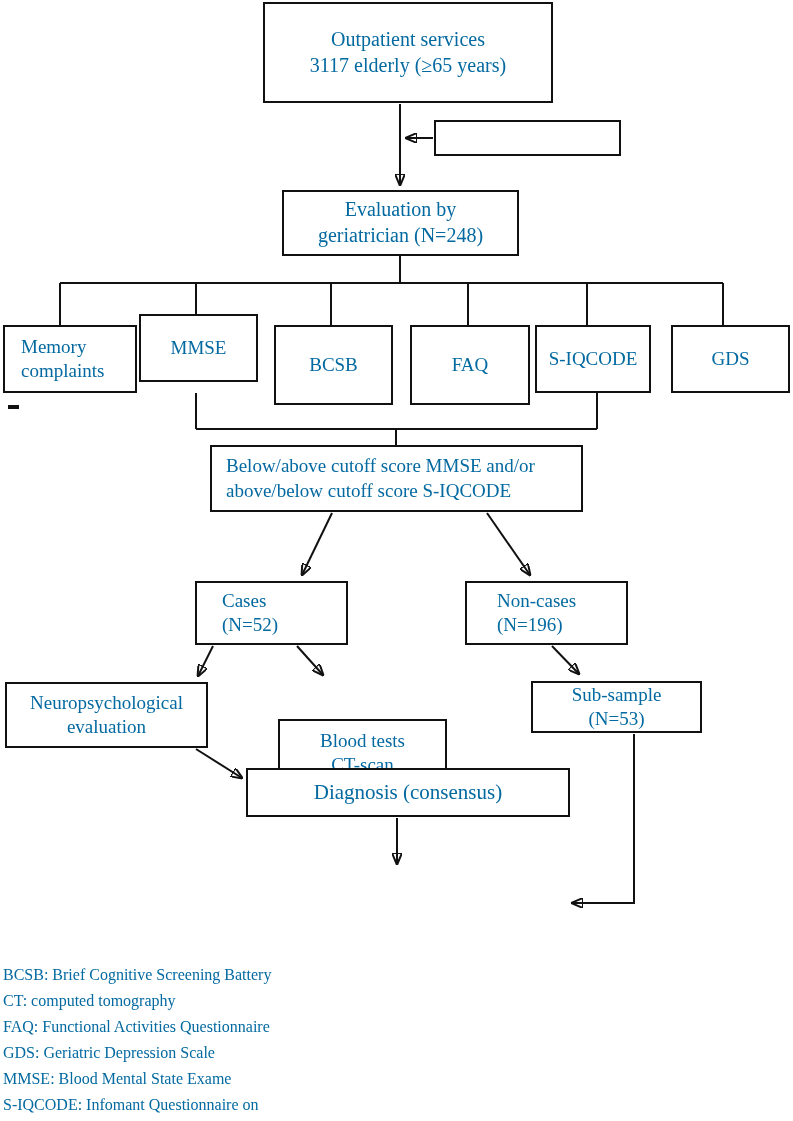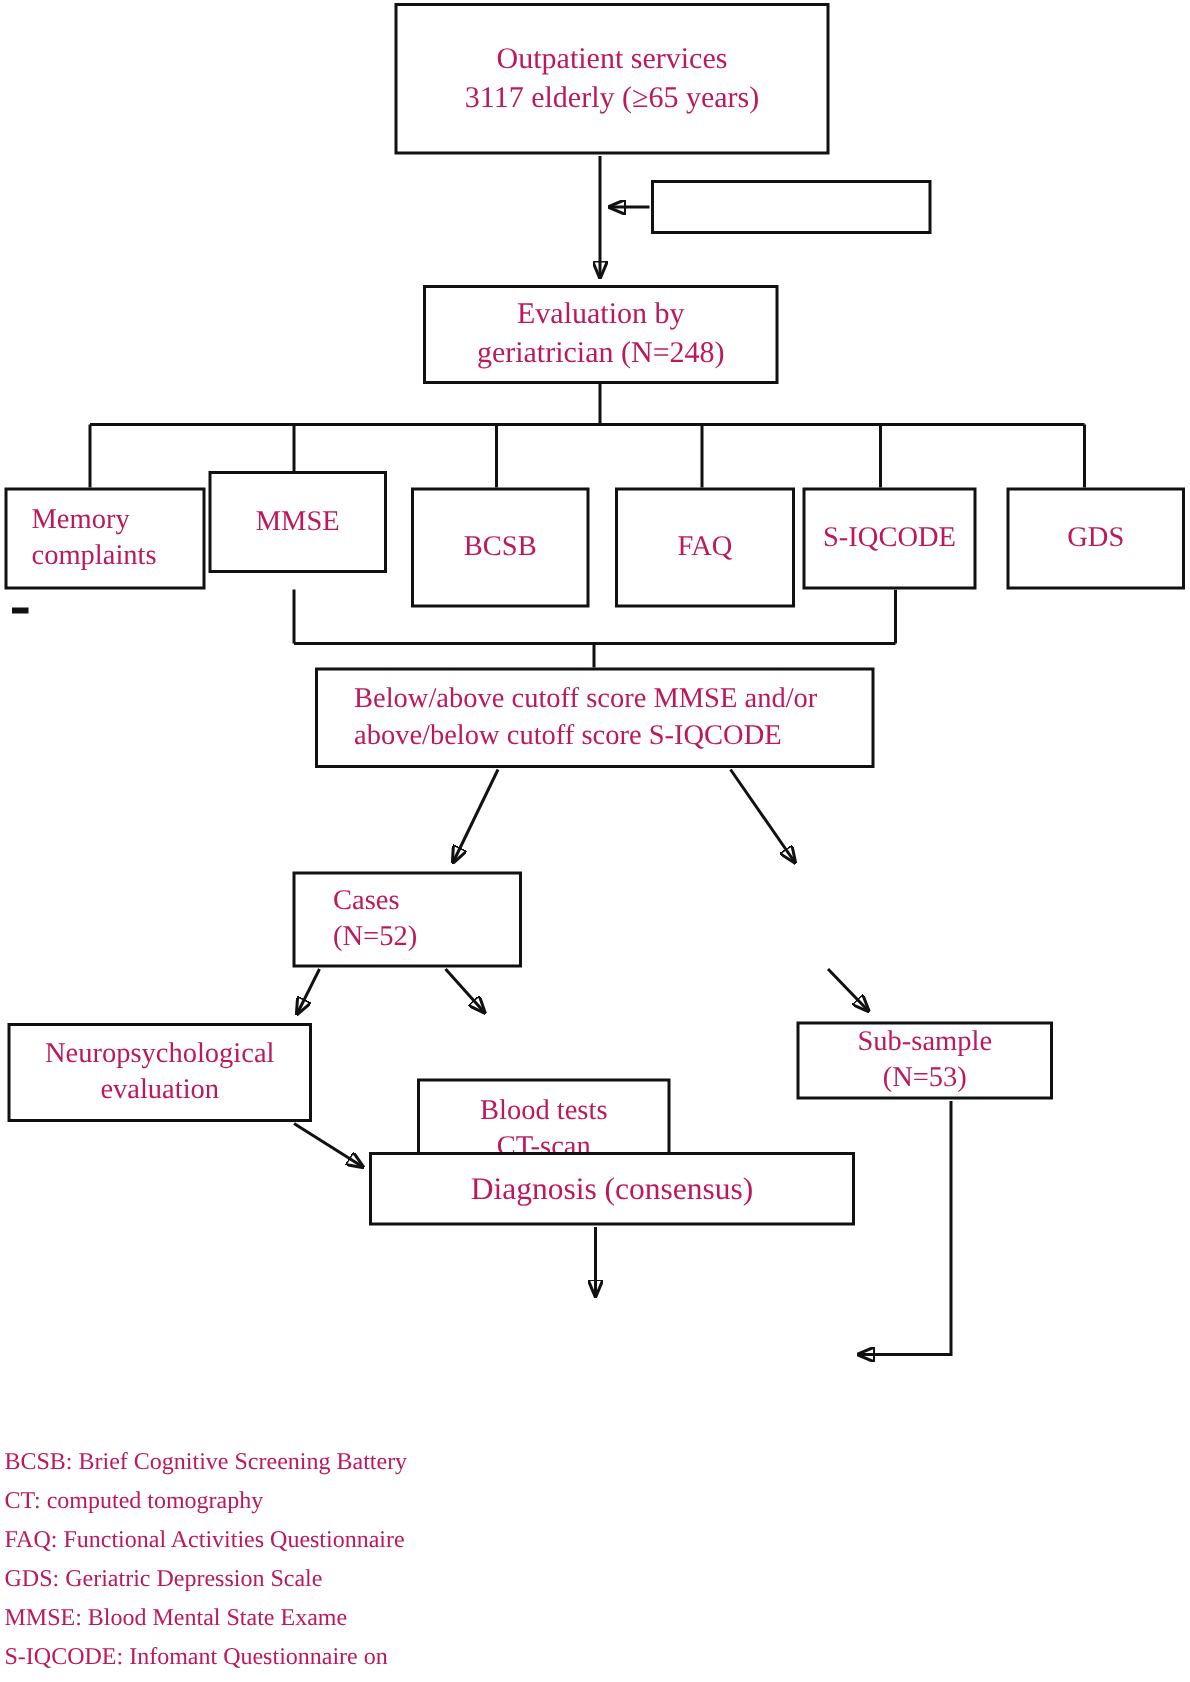--- a/index.html
+++ b/index.html
@@ -3,21 +3,21 @@
 <meta charset="utf-8">
 <style>
   html, body { margin: 0; padding: 0; background: #ffffff; }
   #stage {
     position: relative;
     width: 793px;
     height: 1121px;
     background: #ffffff;
     overflow: hidden;
     font-family: "Liberation Serif", serif;
-    color: #be185d;
+    color: #0369a1;
   }
   #connectors {
     position: absolute;
     left: 0; top: 0;
     width: 793px; height: 1121px;
   }
   #connectors path {
     fill: none;
     stroke: #111111;
     stroke-width: 2;
@@ -109,26 +109,28 @@
   <div class="box center" style="left:274px; top:325px; width:119px; height:80px;">BCSB</div>
 
   <div class="box center" style="left:410px; top:325px; width:120px; height:80px;">FAQ</div>
 
   <div class="box center" style="left:535px; top:325px; width:116px; height:68px;">S-IQCODE</div>
 
   <div class="box center" style="left:671px; top:325px; width:119px; height:68px;">GDS</div>
 
   <div id="minus-dash"></div>
 
-  <div class="box left" style="left:210px; top:445px; width:373px; height:67px; padding-left:24px;">Below/above cutoff score MMSE and/or
+  <div class="box left" style="left:210px; top:445px; width:373px; height:67px; padding-left:14px;">Below/above cutoff score MMSE and/or
 above/below cutoff score S-IQCODE</div>
 
   <div class="box left" style="left:195px; top:581px; width:153px; height:64px; padding-left:25px;">Cases
 (N=52)</div>
 
+  <div class="box left" style="left:465px; top:581px; width:163px; height:64px; padding-left:30px;">Non-cases
+(N=196)</div>
 
   <div class="box center" style="left:5px; top:682px; width:203px; height:66px;">Neuropsychological
 evaluation</div>
 
   <div class="box center" style="left:278px; top:706px; width:169px; height:68px;margin-top:13px;">Blood tests
 CT-scan</div>
 
   <div class="box center" style="left:531px; top:681px; width:171px; height:52px;">Sub-sample
 (N=53)</div>
 

